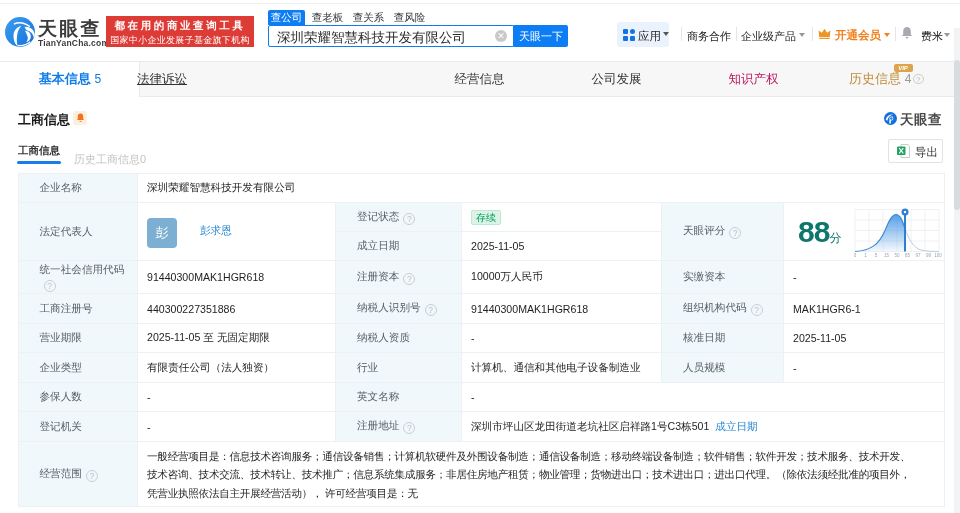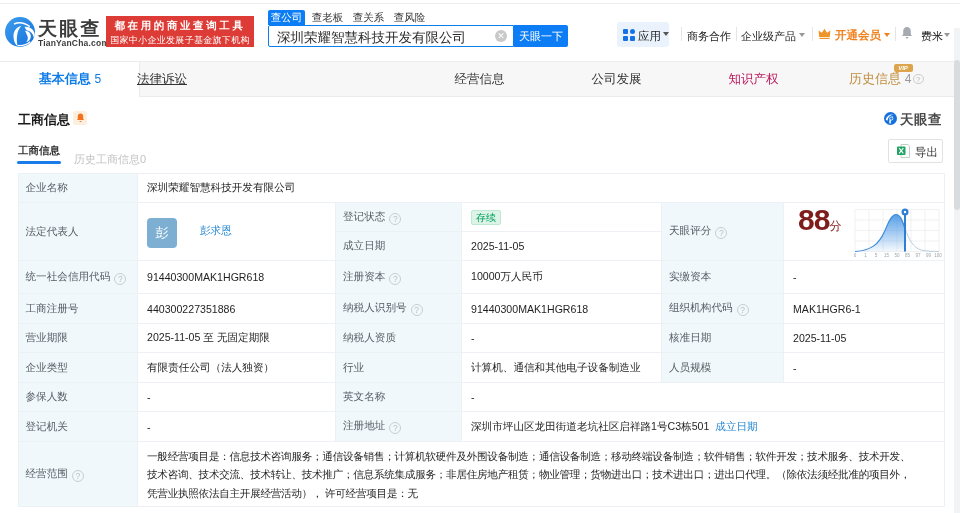--- a/index.html
+++ b/index.html
@@ -1,21 +1,21 @@
 <!DOCTYPE html>
 <html><head>
 <meta charset="utf-8">
 <style>
   * { margin:0; padding:0; box-sizing:border-box; }
   html,body { width:960px; height:513px; overflow:hidden; background:#fff;
     font-family:"Liberation Sans",sans-serif; }
   .abs { position:absolute; }
   #page { position:relative; width:960px; height:513px; background:#fff; }
   table td { border:1px solid #edf1f5; vertical-align:middle; }
-  td.l { background:#f1f8fb; color:#555e66; padding-left:7px; }
+  td.l { background:#f1f8fb; color:#555e66; padding-left:21px; }
   td.v { background:#fff; color:#1f1f1f; padding-left:9px; }
   .q { display:inline-block; width:12px; height:12px; border:1px solid #c9ced4; border-radius:50%;
        color:#b9bfc6; font-size:8.5px; line-height:11px; text-align:center; vertical-align:-2px; margin-left:4px; }
   .lnk { color:#2586d2; }
 </style>
 </head>
 <body>
 <div id="page">
 
   <div class="abs" style="left:0;top:3px;width:960px;height:1px;background:#ededed;"></div>
@@ -142,21 +142,21 @@
       <tr style="height:29px;">
         <td class="l" rowspan="2">法定代表人</td>
         <td class="v" rowspan="2">
           <span style="display:inline-block;width:30px;height:30px;background:#7cafd2;border-radius:4px;position:relative;top:1px;color:#fff;font-size:13px;text-align:center;line-height:30px;vertical-align:middle;">彭</span>
           <span class="lnk" style="margin-left:20px;">彭求恩</span>
         </td>
         <td class="l">登记状态<span class="q">?</span></td>
         <td class="v"><span style="display:inline-block;background:#ddf3e7;border:1px solid #bde8d2;color:#00a05c;font-size:10px;line-height:13px;padding:0 4px;border-radius:2px;">存续</span></td>
         <td class="l" rowspan="2">天眼评分<span class="q">?</span></td>
         <td class="v" rowspan="2" style="padding:0;position:relative;">
-          <div style="position:absolute;left:14px;top:0;color:#7f1d1d;font-size:30px;font-weight:bold;letter-spacing:-1px;">88<span style="font-size:12px;font-weight:normal;letter-spacing:0;">分</span></div>
+          <div style="position:absolute;left:14px;top:12px;color:#0f766e;font-size:30px;font-weight:bold;letter-spacing:-1px;">88<span style="font-size:12px;font-weight:normal;letter-spacing:0;">分</span></div>
           <svg style="position:absolute;left:69px;top:3px;" width="90" height="53" viewBox="0 0 90 53">
             <g stroke="#e8e8e8" stroke-width=".6">
               <path d="M2 3.5 H86 M2 14 H86 M2 24.5 H86 M2 35 H86 M2 45.5 H86"></path>
               <path d="M2 3.5 V45.5 M16 3.5 V45.5 M30 3.5 V45.5 M44 3.5 V45.5 M58 3.5 V45.5 M72 3.5 V45.5 M86 3.5 V45.5"></path>
             </g>
             <defs>
                 <linearGradient id="cg" x1="0" y1="0" x2="0" y2="1">
               <stop offset="0" stop-color="#4e9ae6" stop-opacity=".95"></stop>
               <stop offset="1" stop-color="#4e9ae6" stop-opacity=".06"></stop>
             </linearGradient>

